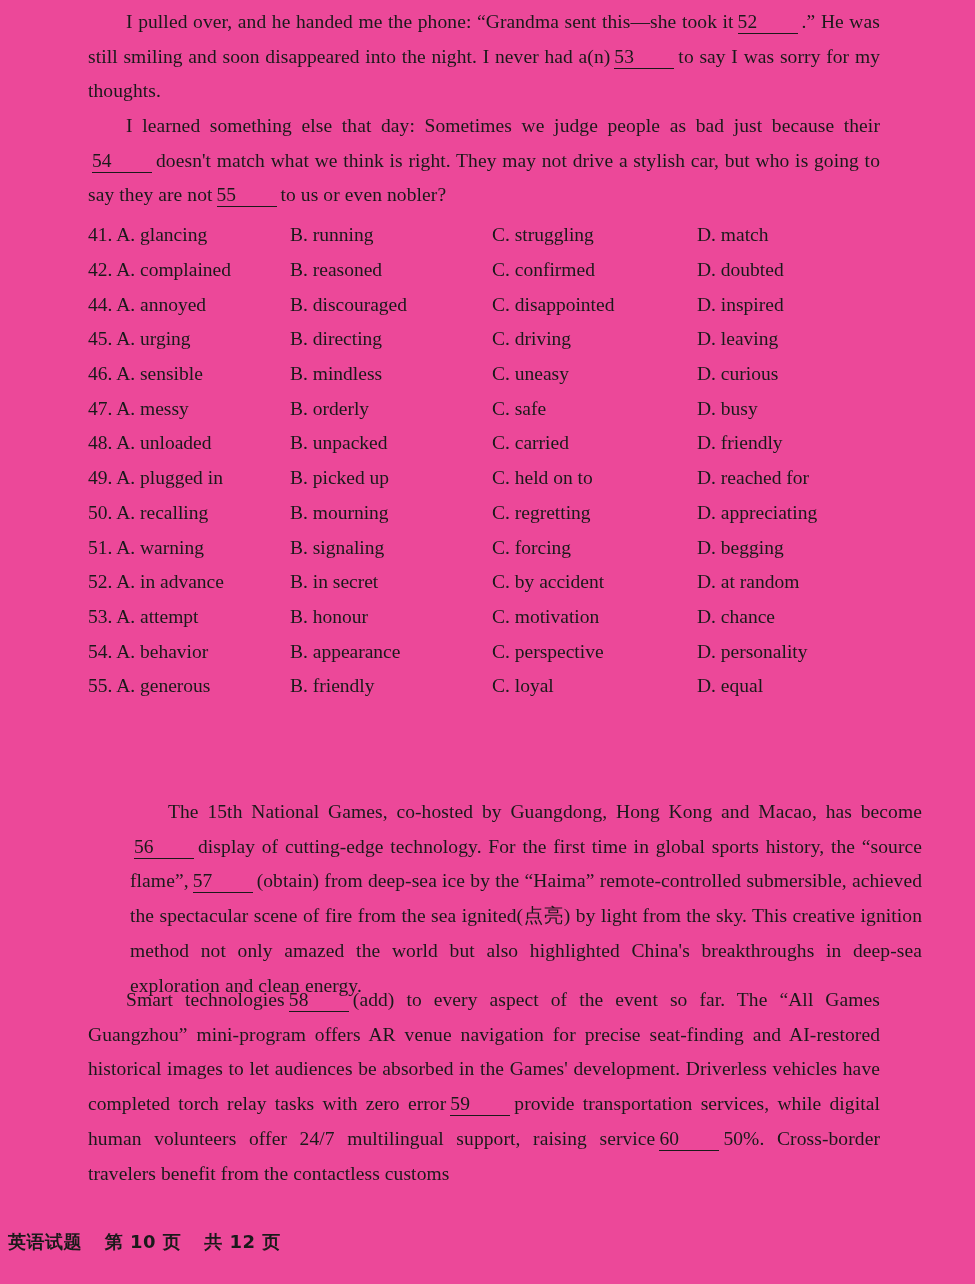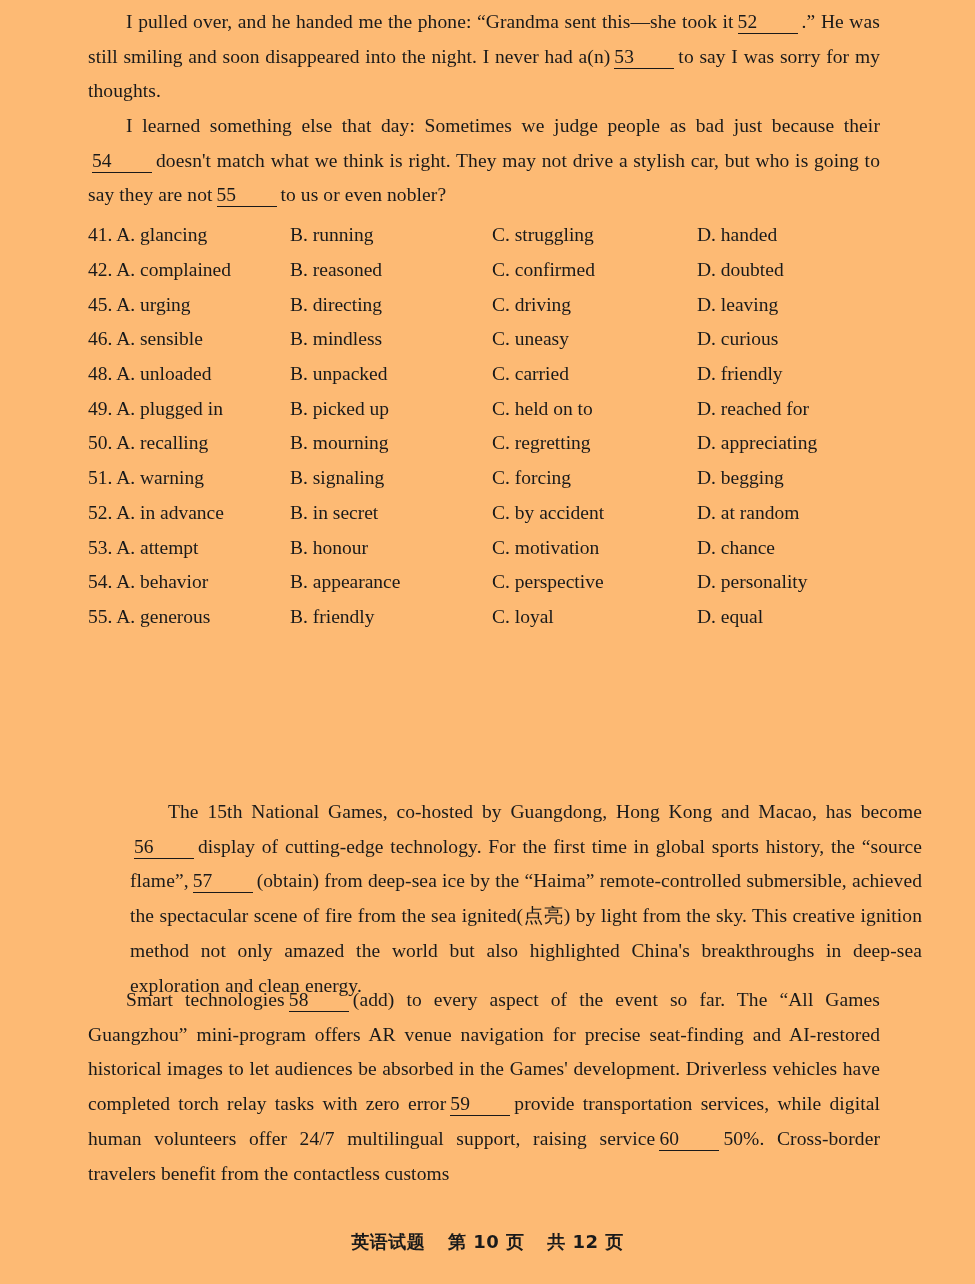--- a/index.html
+++ b/index.html
@@ -14,21 +14,21 @@
     position: relative;
     font-family: "Liberation Serif", "DejaVu Serif", serif;
     color: #1a1a1a;
   }
   .page {
     position: absolute;
     left: 0;
     top: 0;
     width: 975px;
     height: 1284px;
-    background: #fdba74;
+    background: #ec4899;
   }
   .para {
     position: absolute;
     left: 88px;
     width: 792px;
     font-size: 19.5px;
     line-height: 34.7px;
     text-align: justify;
     text-align-last: left;
     letter-spacing: 0.1px;
@@ -80,21 +80,20 @@
     font-family: "DejaVu Sans", "Liberation Sans", sans-serif;
     font-weight: bold;
     font-size: 17.5px;
     letter-spacing: 0.4px;
   }
   .footer {
     position: absolute;
     left: 0;
     width: 975px;
     top: 1230px;
-    text-align: center;
     font-family: "DejaVu Sans", "Liberation Sans", sans-serif;
     font-weight: bold;
     font-size: 18px;
     letter-spacing: 0.5px;
   }
   .footer span { margin: 0 8px; }
 </style>
 </head>
 <body>
 
@@ -106,41 +105,53 @@
 
   <div class="para indent" style="top:109px;">
     <span>I learned something else that day: Sometimes we judge people as bad just because their</span><span class="blank">54</span><span>doesn't match what we think is right. They may not drive a stylish car, but who is going to say they are not</span><span class="blank">55</span><span>to us or even nobler?</span>
   </div>
 
   <div class="options" id="options">
       <div class="opt-row">
         <span class="opt-cell opt-a"><span>41.</span> <span>A. glancing</span></span>
         <span class="opt-cell opt-b"><span>B. running</span></span>
         <span class="opt-cell opt-c"><span>C. struggling</span></span>
-        <span class="opt-cell opt-d"><span>D. handed</span></span>
+        <span class="opt-cell opt-d"><span>D. match</span></span>
       </div>
       <div class="opt-row">
         <span class="opt-cell opt-a"><span>42.</span> <span>A. complained</span></span>
         <span class="opt-cell opt-b"><span>B. reasoned</span></span>
         <span class="opt-cell opt-c"><span>C. confirmed</span></span>
         <span class="opt-cell opt-d"><span>D. doubted</span></span>
       </div>
       <div class="opt-row">
+        <span class="opt-cell opt-a"><span>44.</span> <span>A. annoyed</span></span>
+        <span class="opt-cell opt-b"><span>B. discouraged</span></span>
+        <span class="opt-cell opt-c"><span>C. disappointed</span></span>
+        <span class="opt-cell opt-d"><span>D. inspired</span></span>
+      </div>
+      <div class="opt-row">
         <span class="opt-cell opt-a"><span>45.</span> <span>A. urging</span></span>
         <span class="opt-cell opt-b"><span>B. directing</span></span>
         <span class="opt-cell opt-c"><span>C. driving</span></span>
         <span class="opt-cell opt-d"><span>D. leaving</span></span>
       </div>
       <div class="opt-row">
         <span class="opt-cell opt-a"><span>46.</span> <span>A. sensible</span></span>
         <span class="opt-cell opt-b"><span>B. mindless</span></span>
         <span class="opt-cell opt-c"><span>C. uneasy</span></span>
         <span class="opt-cell opt-d"><span>D. curious</span></span>
       </div>
       <div class="opt-row">
+        <span class="opt-cell opt-a"><span>47.</span> <span>A. messy</span></span>
+        <span class="opt-cell opt-b"><span>B. orderly</span></span>
+        <span class="opt-cell opt-c"><span>C. safe</span></span>
+        <span class="opt-cell opt-d"><span>D. busy</span></span>
+      </div>
+      <div class="opt-row">
         <span class="opt-cell opt-a"><span>48.</span> <span>A. unloaded</span></span>
         <span class="opt-cell opt-b"><span>B. unpacked</span></span>
         <span class="opt-cell opt-c"><span>C. carried</span></span>
         <span class="opt-cell opt-d"><span>D. friendly</span></span>
       </div>
       <div class="opt-row">
         <span class="opt-cell opt-a"><span>49.</span> <span>A. plugged in</span></span>
         <span class="opt-cell opt-b"><span>B. picked up</span></span>
         <span class="opt-cell opt-c"><span>C. held on to</span></span>
         <span class="opt-cell opt-d"><span>D. reached for</span></span>

